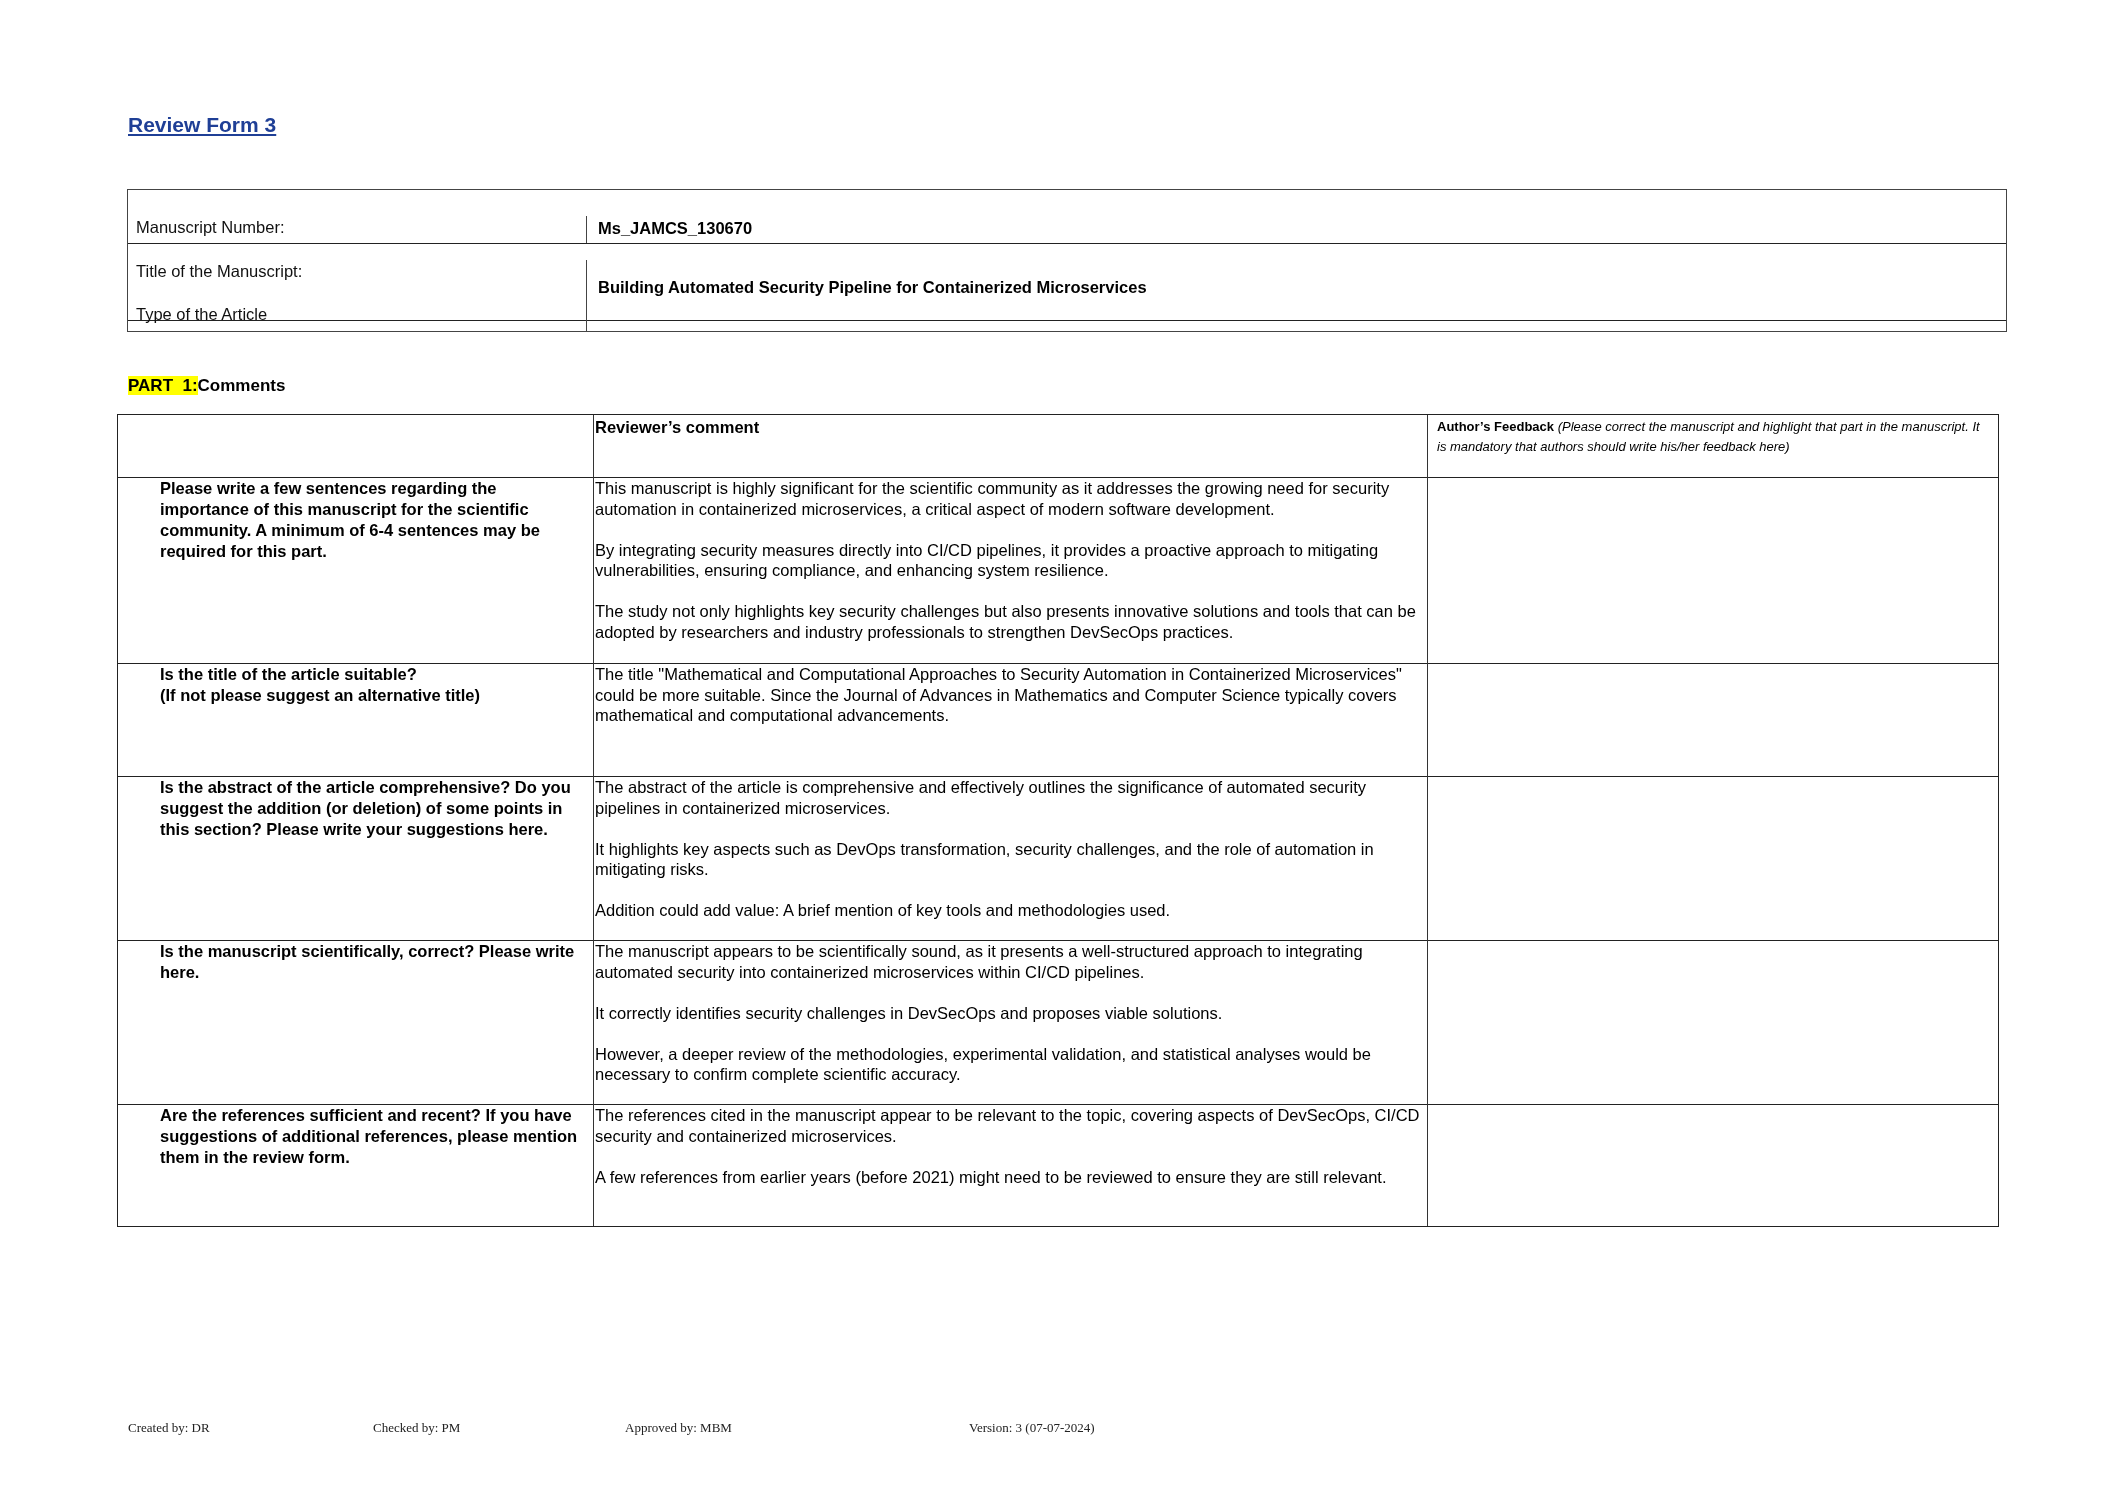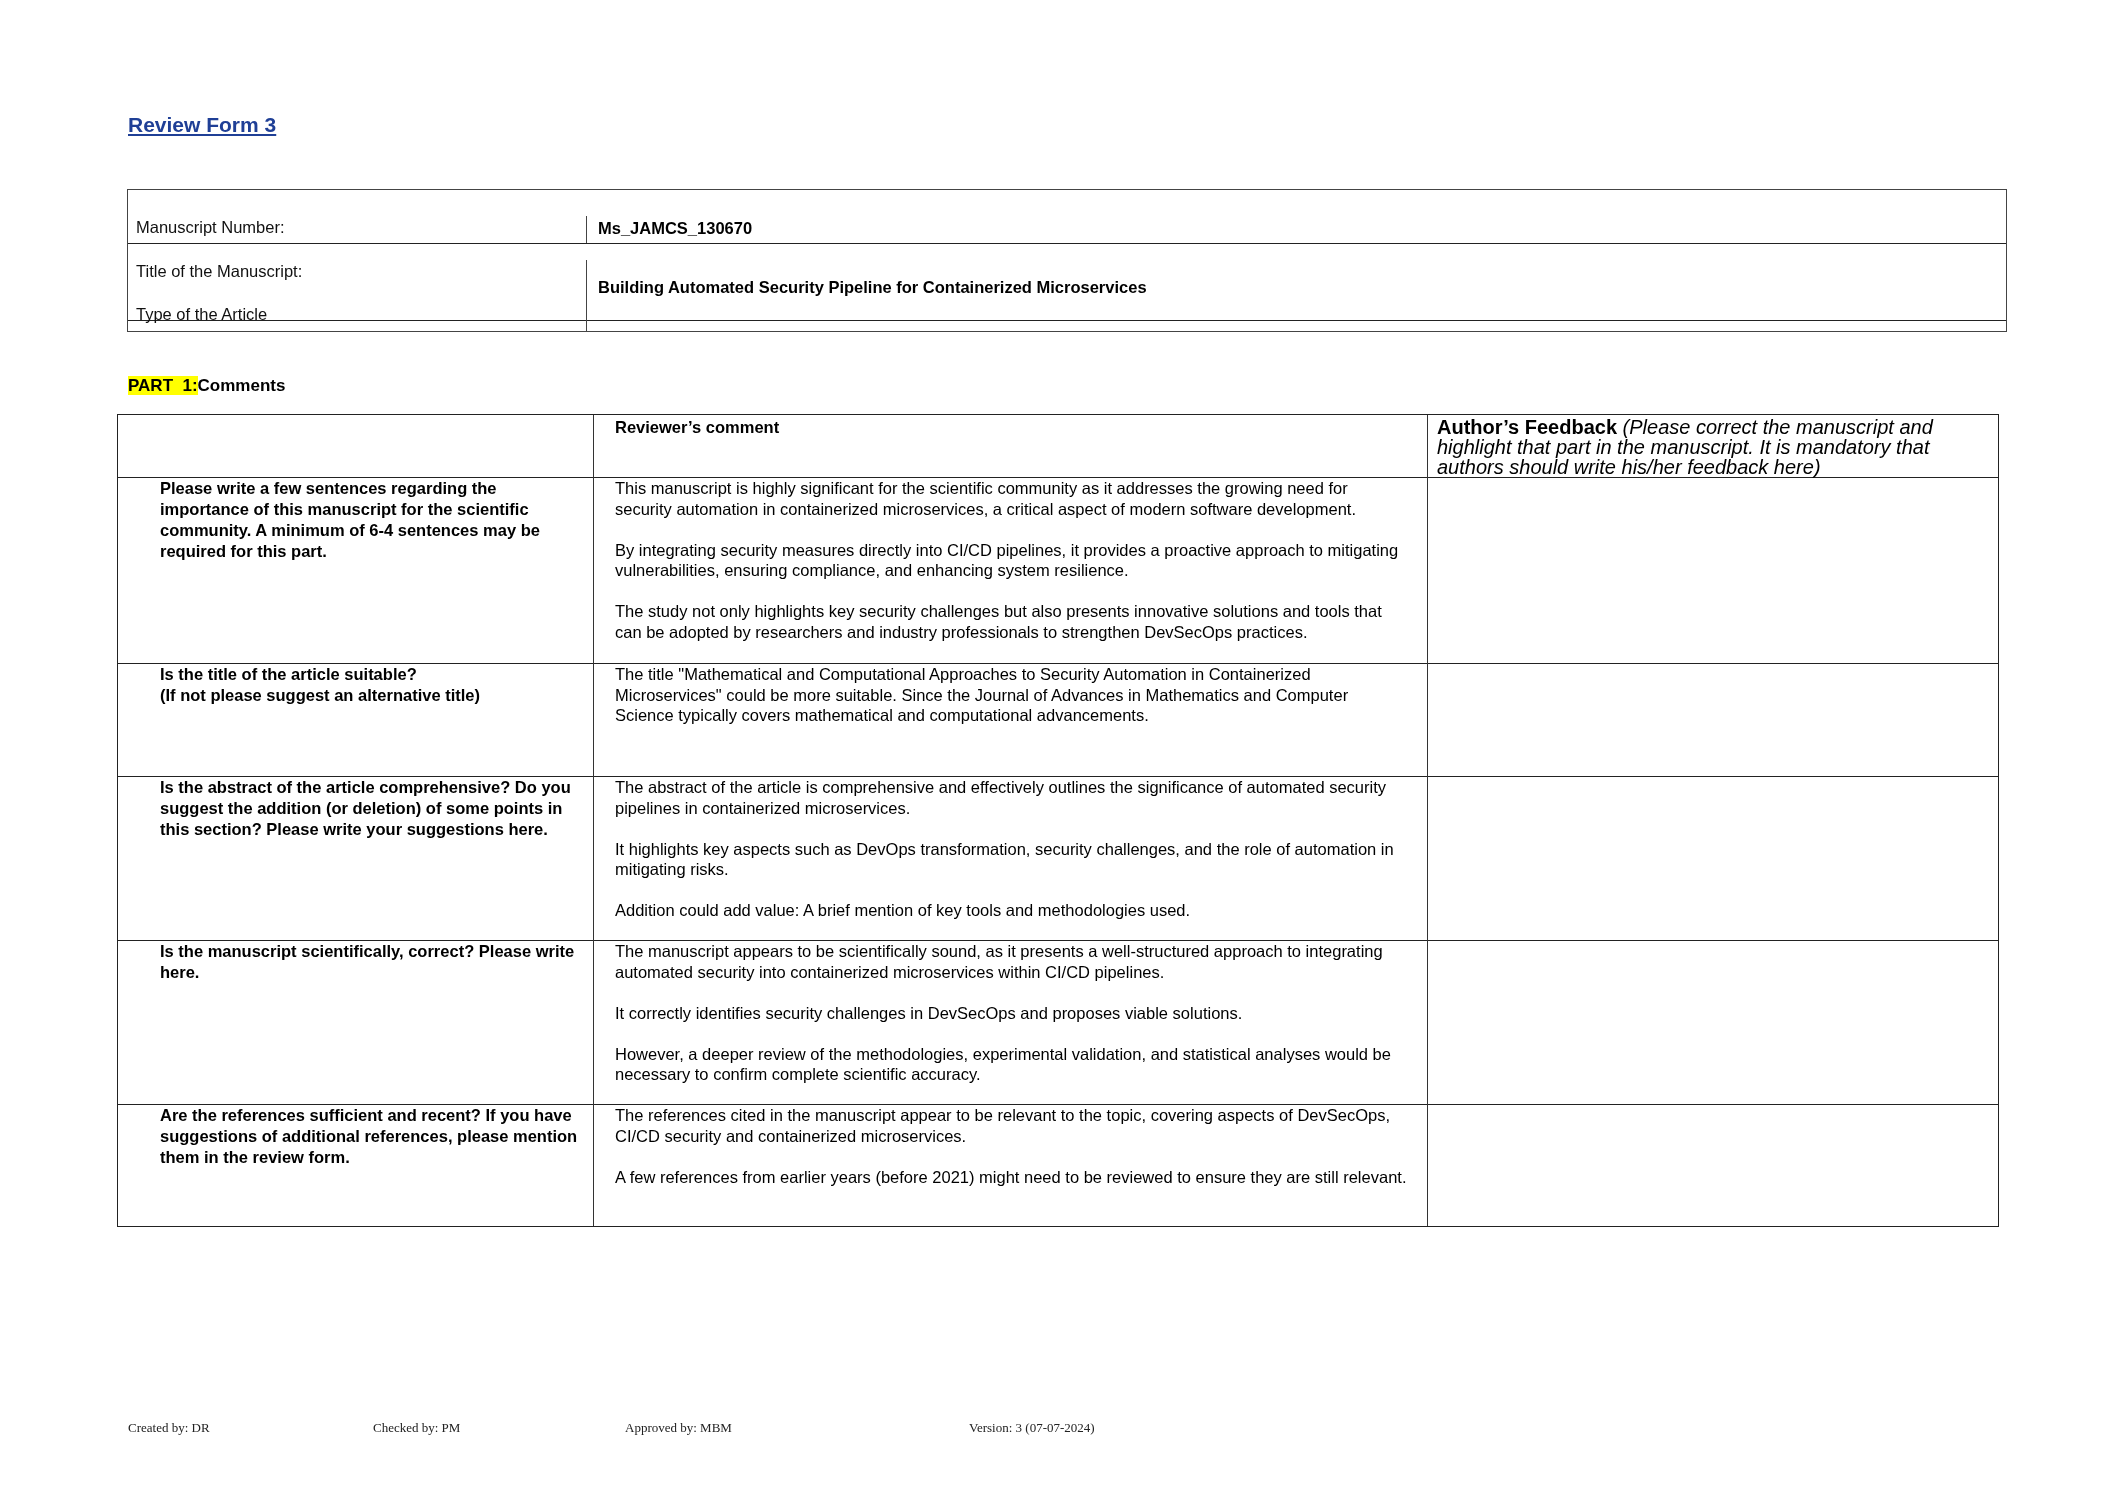--- a/index.html
+++ b/index.html
@@ -19,23 +19,23 @@
   .part { left:128px; top:376px; font-size:17px; font-weight:bold; }
   .hl { background:#ffff00; }
   
   .t2 { left:117px; top:414px; width:1882px; height:813px; border:1.5px solid #222; box-sizing:border-box; }
   .t2 .row { position:absolute; left:0; right:0; border-bottom:1.5px solid #222; }
   .t2 .row.last { border-bottom:none; }
   .t2 .c1 { position:absolute; left:0; width:476px; height:100%; box-sizing:border-box;
             border-right:1.5px solid #333; padding:1px 8px 0 42px; font-weight:bold;
             font-size:16.5px; line-height:21px; }
   .t2 .c2 { position:absolute; left:477px; width:833px; height:100%; box-sizing:border-box;
-            border-right:1.5px solid #333; padding:1px 20px; font-size:16.5px; line-height:20.5px; }
+            border-right:1.5px solid #333; padding:1px 0; font-size:16.5px; line-height:20.5px; }
   .t2 .c3 { position:absolute; left:1310px; right:0; height:100%; box-sizing:border-box;
-            padding:1px 9px; font-size:20px; line-height:20px; }
+            padding:1px 9px; font-size:13px; line-height:20px; }
   .c2 p { margin:0 0 20.5px 0; }
   .c2 p:last-child { margin-bottom:0; }
   .it { font-style:italic; font-weight:normal; }
   .footer { top:1420px; font-family:"Liberation Serif", serif; font-size:13px; color:#222; }
 </style>
 </head>
 <body>
 
 <div class="abs title">Review Form 3</div>
 

